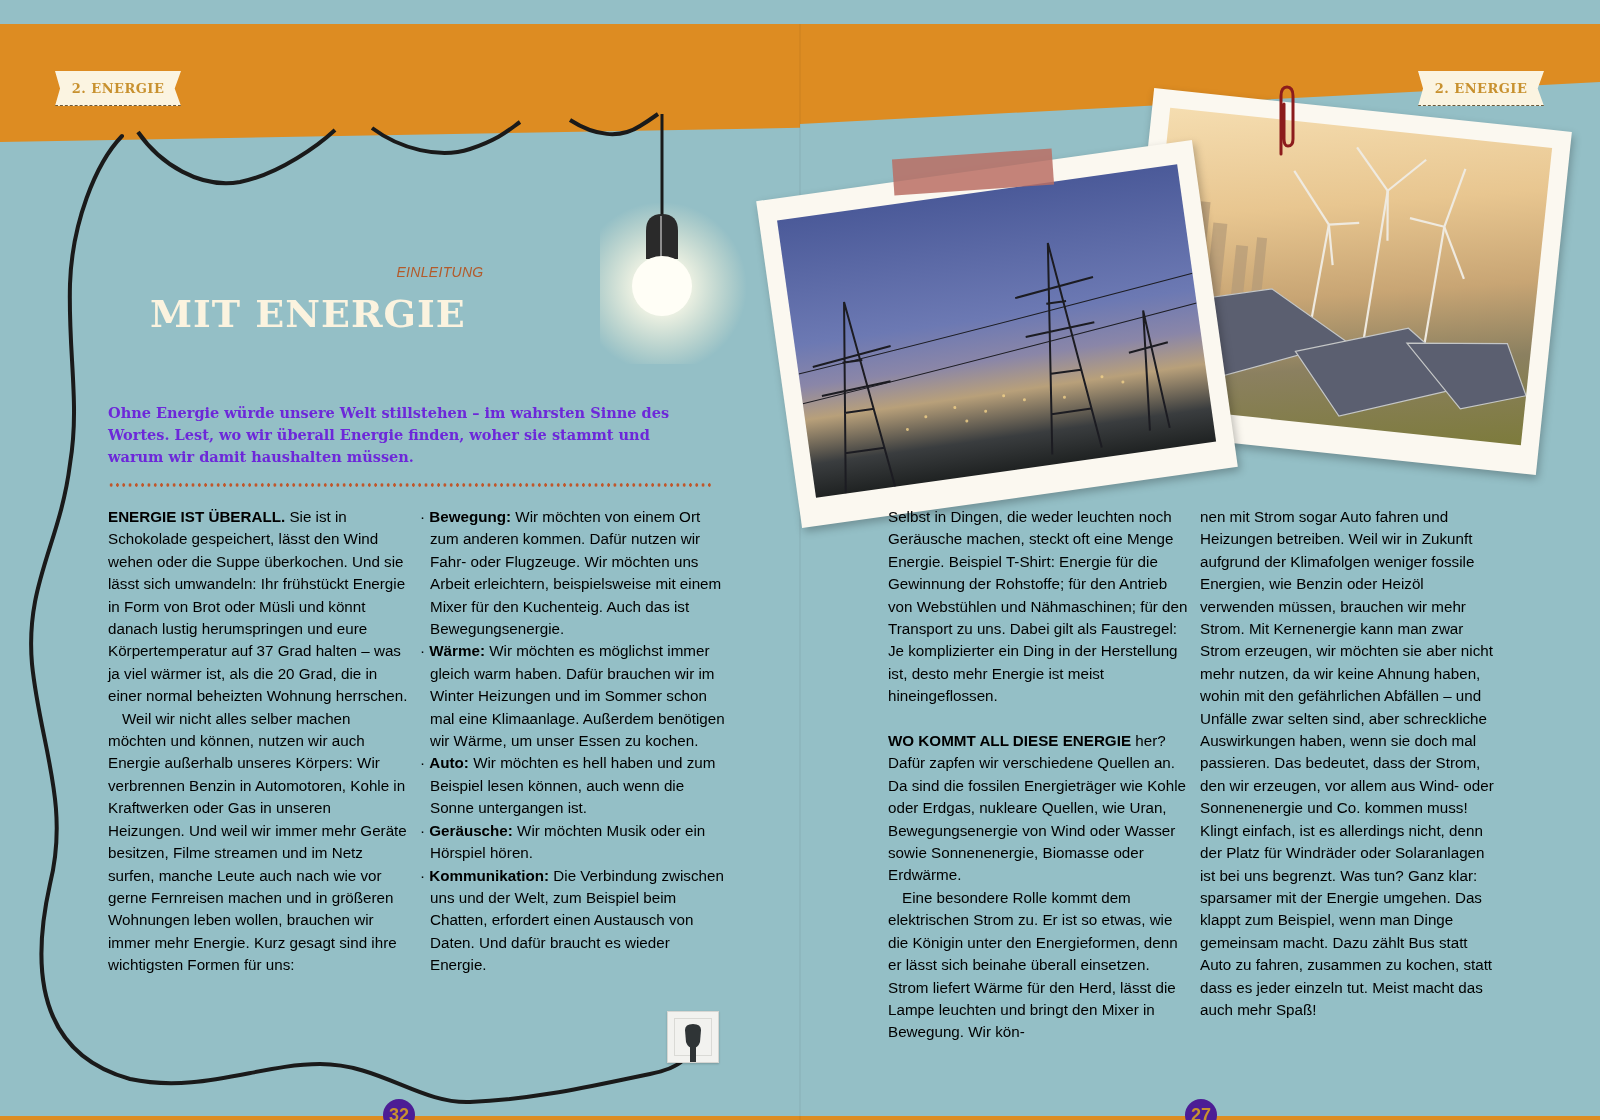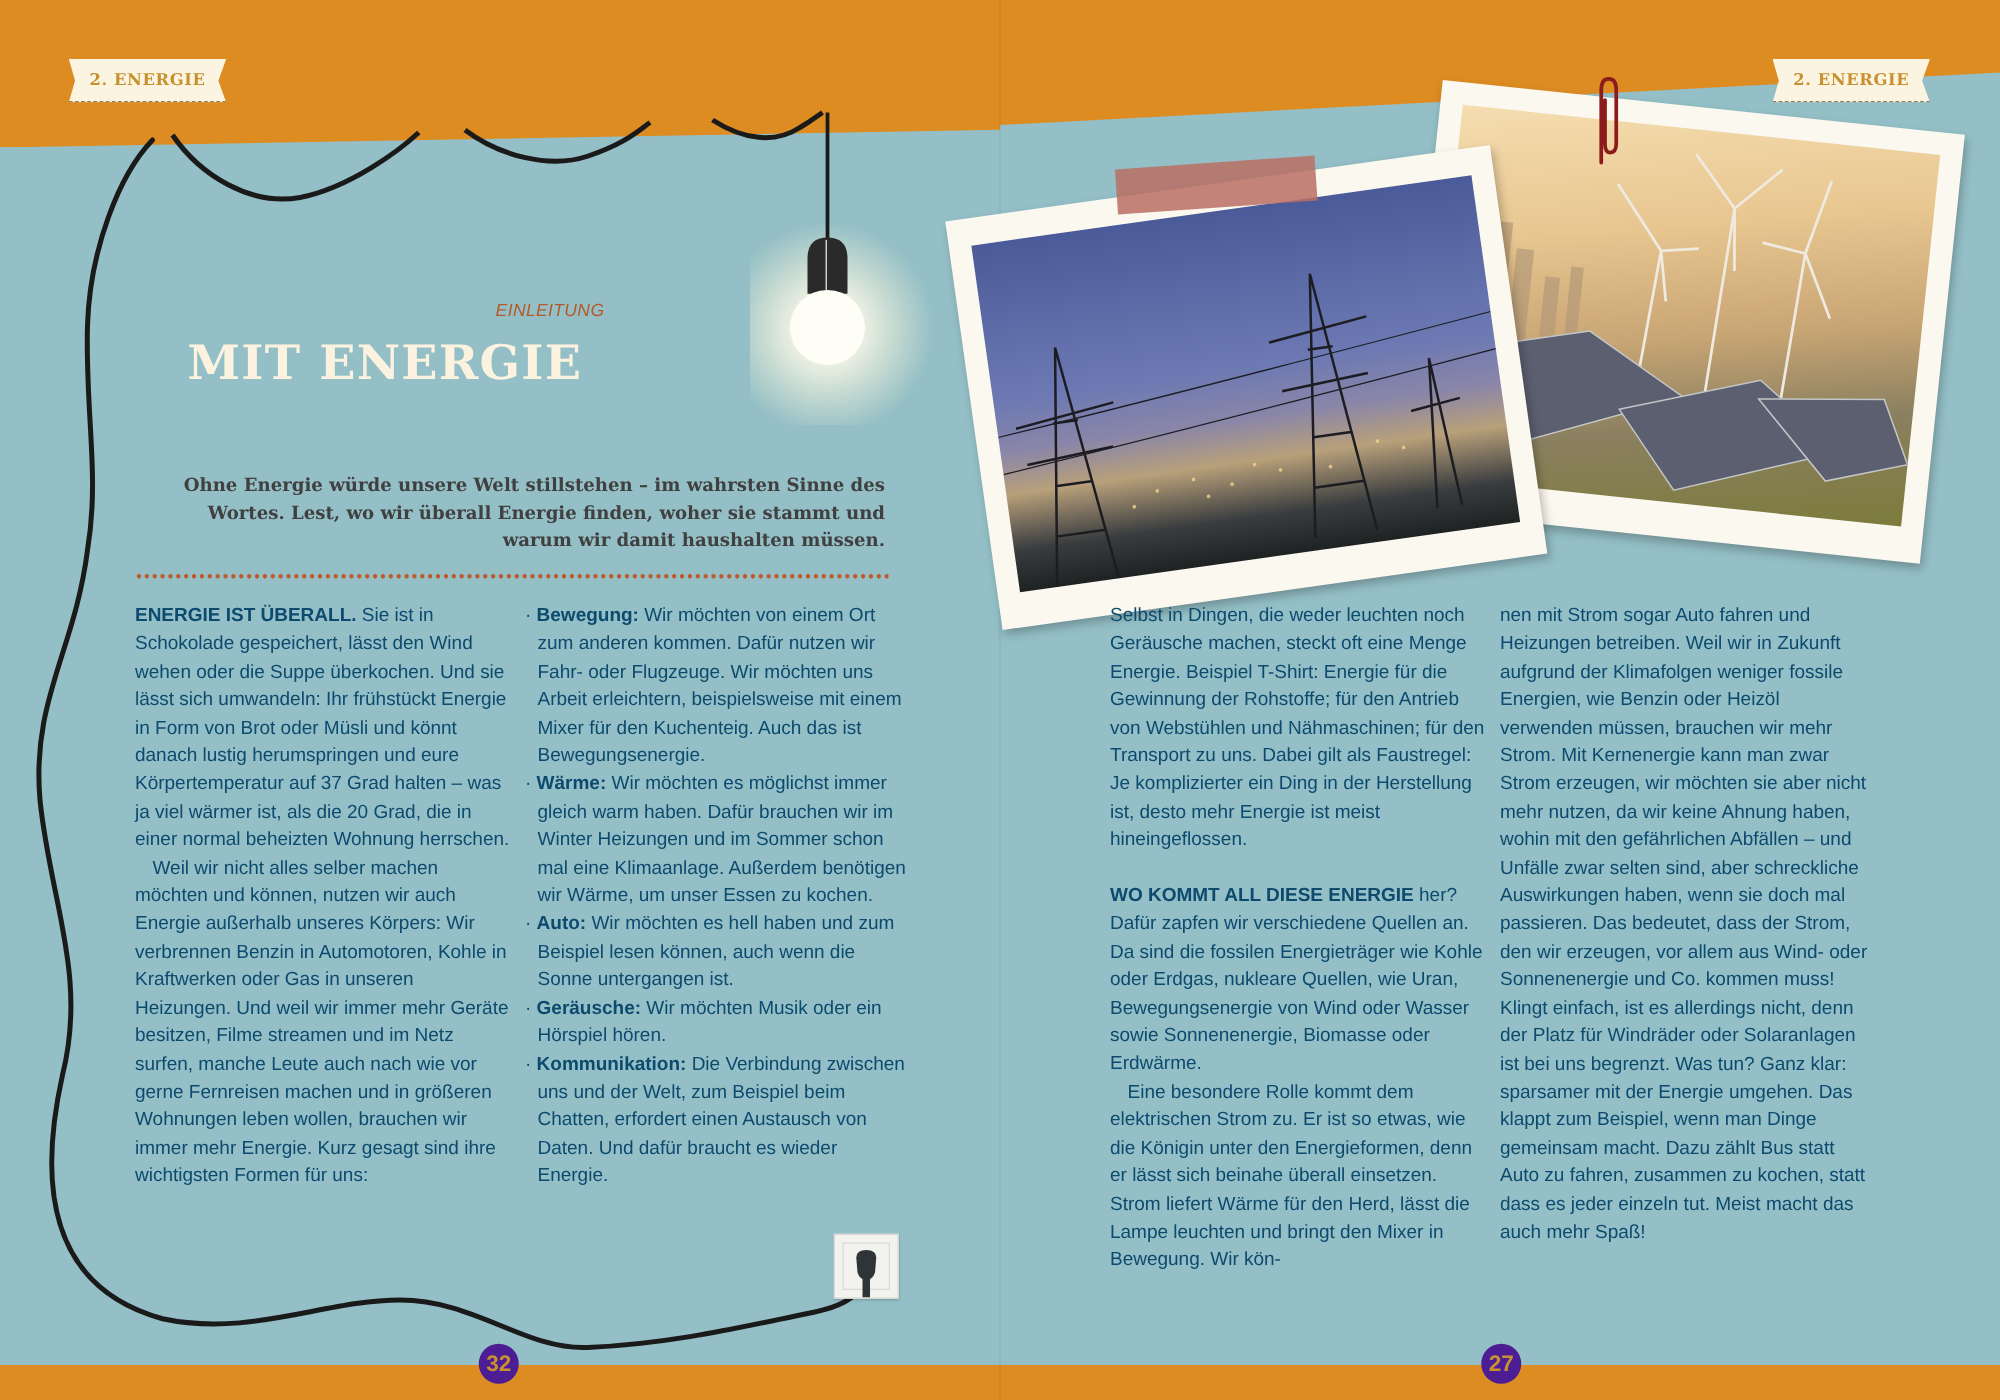--- a/index.html
+++ b/index.html
@@ -1,30 +1,30 @@
 <!DOCTYPE html>
 <html><head>
 <meta charset="utf-8">
 <style>
   html,body{margin:0;padding:0;}
   body{width:1600px;height:1120px;position:relative;overflow:hidden;background:#94bfc6;font-family:"DejaVu Sans",sans-serif;}
-  .spread{position:absolute;inset:0;background:#94bfc6;}
+  .spread{position:absolute;inset:0;background:#94bfc6;margin-top:24px;}
   .top-band-left{position:absolute;left:0;top:0;width:800px;height:118px;background:#dd8c22;clip-path:polygon(0 0,100% 0,100% 88%,0 100%);}
   .top-band-right{position:absolute;left:800px;top:0;width:800px;height:100px;background:#dd8c22;clip-path:polygon(0 0,100% 0,100% 58%,0 100%);}
   .bottom-band{position:absolute;left:0;top:1092px;width:1600px;height:28px;background:#dd8c22;}
   .gutter{position:absolute;left:799px;top:0;width:2px;height:1120px;background:rgba(0,0,0,0.04);}
   .chapter-tag{position:absolute;height:34px;background:#fbf4e1;color:#c8912f;font-family:"DejaVu Serif",serif;font-weight:bold;font-size:13px;display:flex;align-items:center;justify-content:center;letter-spacing:0.5px;clip-path:polygon(0 0,100% 0,95% 50%,100% 100%,0 100%,4% 50%);border-bottom:1px dashed #6b5a3c;}
   .tag-left{left:55px;top:47px;width:126px;}
   .tag-right{left:1418px;top:47px;width:126px;}
   .cable{position:absolute;left:0;top:0;width:800px;height:1120px;pointer-events:none;}
   .kicker{position:absolute;left:310px;top:240px;width:260px;text-align:center;color:#b35a2a;font-size:14px;font-family:"Liberation Sans",sans-serif;letter-spacing:0.3px;font-style:italic;}
   .title{position:absolute;left:150px;top:268px;width:560px;color:#fbf3df;font-family:"DejaVu Serif",serif;font-weight:bold;font-size:38px;line-height:44px;letter-spacing:1px;}
-  .lead{position:absolute;left:108px;top:378px;width:600px;color:#404040;font-family:"DejaVu Serif",serif;font-weight:bold;font-size:14.5px;line-height:22px;text-align:right;}
+  .lead{position:absolute;left:108px;top:378px;width:600px;color:#6d28d9;font-family:"DejaVu Serif",serif;font-weight:bold;font-size:14.5px;line-height:22px;}
   .dots{position:absolute;left:108px;top:459px;width:603px;height:4px;background-image:radial-gradient(circle,#c0562a 1.6px,transparent 1.8px);background-size:6.3px 4px;background-repeat:repeat-x;}
-  .col{position:absolute;color:#0c4a6e;font-family:"Liberation Sans",sans-serif;font-size:15.2px;line-height:22.4px;}
+  .col{position:absolute;color:#000000;font-family:"Liberation Sans",sans-serif;font-size:15.2px;line-height:22.4px;}
   .col p{margin:0;}
   .col .indent{text-indent:14px;}
   .col b{font-weight:bold;}
   .col1{left:108px;top:482px;width:300px;}
   .col2{left:420px;top:482px;width:305px;}
   .col3{left:888px;top:482px;width:300px;}
   .col4{left:1200px;top:482px;width:300px;}
   .bullet{display:block;padding-left:10px;text-indent:-10px;}
   .bullet::before{content:"· ";}
   .spacer{height:22.4px;}

